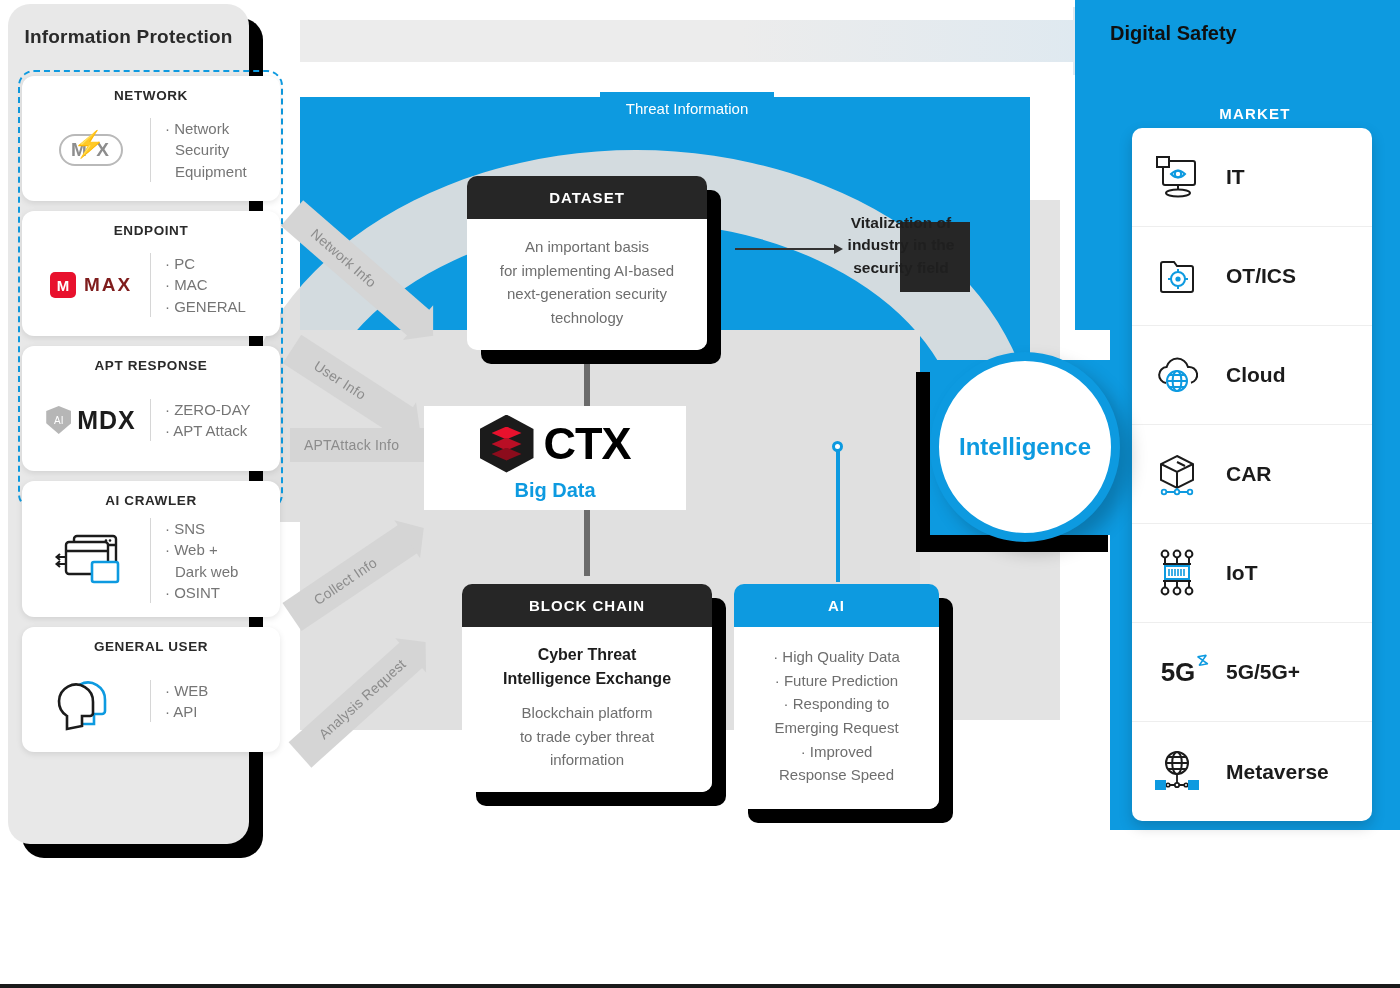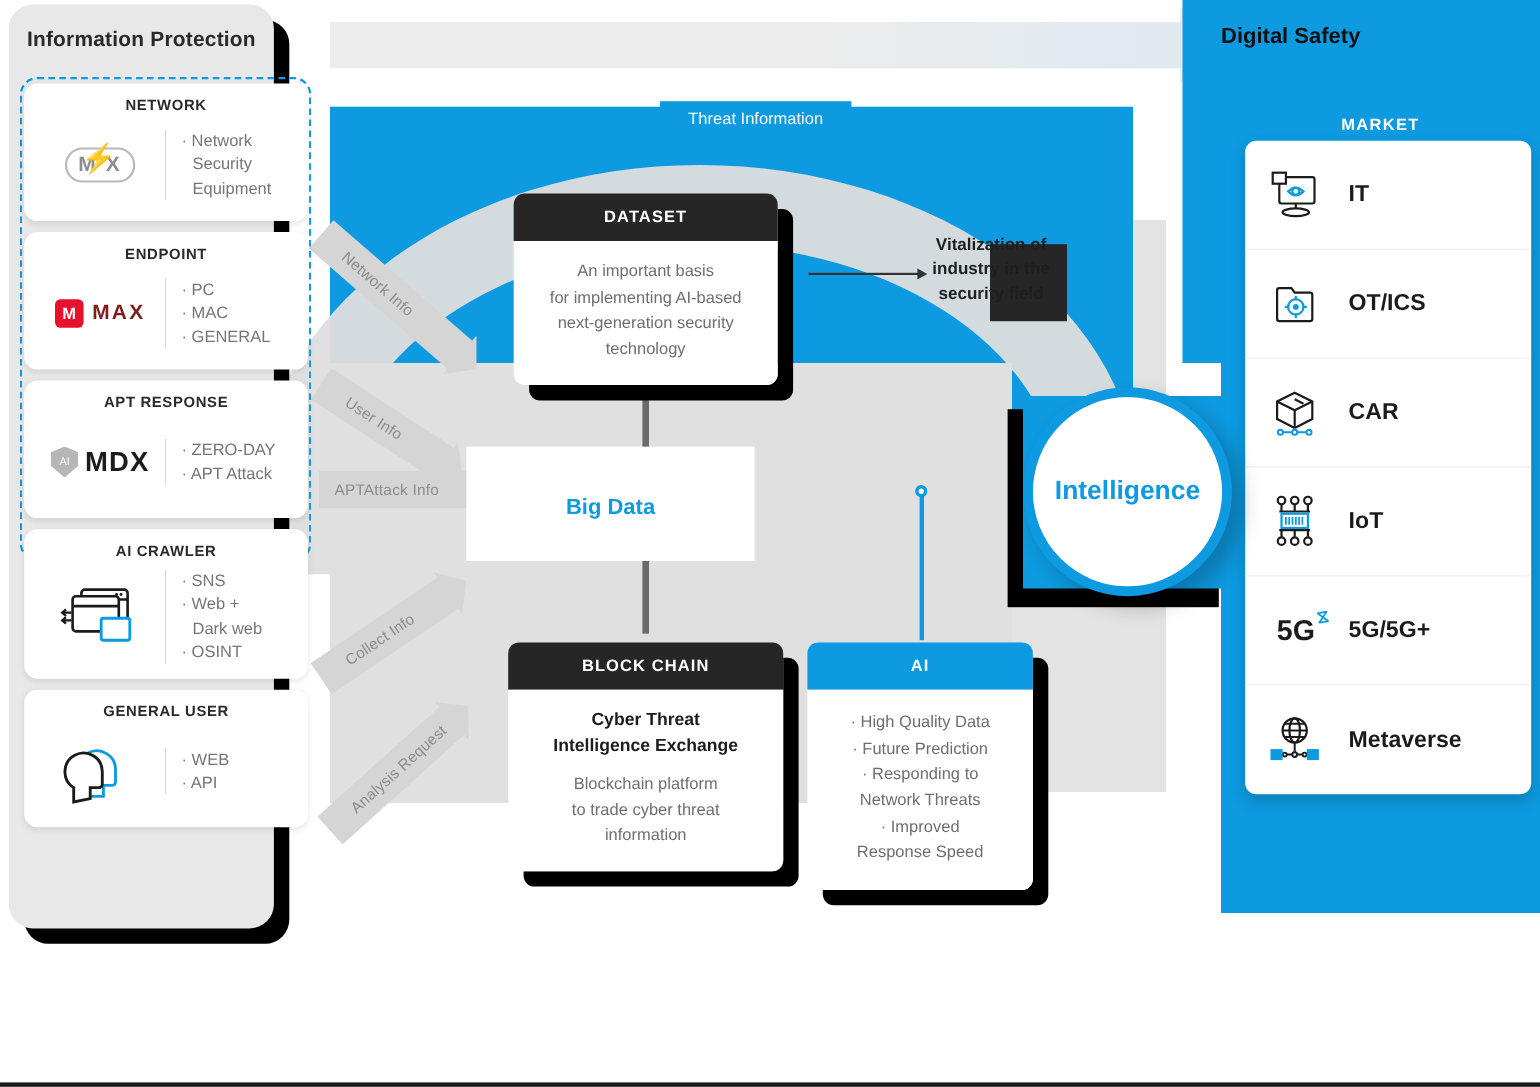--- a/index.html
+++ b/index.html
@@ -172,21 +172,21 @@
      display:flex; align-items:center; justify-content:center;
      color:#0d9ae0; font-size:24px; font-weight:bold;
      box-shadow:10px 10px 18px rgba(0,0,0,.22); z-index:20; }
 
   
   #right-panel { position:absolute; left:1110px; top:0px; width:290px; height:830px;
      background:#0d9ae0; }
   #right-title { text-align:left; color:#101010; font-size:20px; font-weight:bold; padding-top:22px; }
   #market-label { text-align:center; color:#fff; font-size:15px; font-weight:bold;
      letter-spacing:1.2px; padding-top:60px; }
-  #market-card { position:absolute; left:22px; top:128px; width:260px;
+  #market-card { position:absolute; left:22px; top:128px; width:240px;
      background:#fff; border-radius:10px; box-shadow:0 6px 14px rgba(0,0,0,.18); overflow:hidden; }
   .mk-row { display:flex; align-items:center; height:99px; padding:0 18px;
      border-bottom:1px solid #eee; gap:20px; }
   .mk-row:last-child { border-bottom:none; }
   .mk-icon { width:56px; display:flex; align-items:center; justify-content:center; }
   .mk-label { font-size:21px; font-weight:bold; color:#1b1b1b; }
   .mk-5g { font-size:26px; font-weight:bold; color:#1b1b1b; position:relative; }
   .mk-5g .w { position:absolute; right:-13px; top:-6px; color:#0d9ae0; font-size:16px;
       transform:rotate(-10deg); }
 </style>
@@ -333,20 +333,28 @@
     <div class="hdr hdr-dark">DATASET</div>
     <div class="bdy">
       <div>An important basis</div>
       <div>for implementing AI-based</div>
       <div>next-generation security</div>
       <div>technology</div>
     </div>
   </div>
 
   <div id="ctx-box">
+    <div id="ctx-row">
+      <div id="ctx-mark">
+        <span class="d1"></span>
+          <span class="d2"></span>
+          <span class="d3"></span>
+      </div>
+      <div id="ctx-word">CTX</div>
+    </div>
     <div id="ctx-sub">Big Data</div>
   </div>
 
   <div class="node" id="node-blockchain">
     <div class="hdr hdr-dark">BLOCK CHAIN</div>
     <div class="bdy">
       <div class="strong">
         <div>Cyber Threat</div>
         <div>Intelligence Exchange</div>
       </div>
@@ -355,21 +363,21 @@
       <div>information</div>
     </div>
   </div>
 
   <div class="node" id="node-ai">
     <div class="hdr hdr-blue">AI</div>
     <div class="bdy">
       <div>· High Quality Data</div>
       <div>· Future Prediction</div>
       <div>· Responding to</div>
-      <div>Network Threats</div>
+      <div>Emerging Request</div>
       <div>· Improved</div>
       <div>Response Speed</div>
     </div>
   </div>
 
   <div id="vital">
     <div>Vitalization of</div>
     <div>industry in the</div>
     <div>security field</div>
   </div>
@@ -401,20 +409,31 @@
           <svg width="50" height="48" viewBox="0 0 50 48" fill="none">
             <path d="M8 14 v24 a2 2 0 002 2 h28 a2 2 0 002-2 V16 a2 2 0 00-2-2 H24 l-3-4 H10 a2 2 0 00-2 2z" stroke="#1b1b1b" stroke-width="2" fill="none"></path>
             <circle cx="25" cy="27" r="7" stroke="#0d9ae0" stroke-width="2"></circle>
             <circle cx="25" cy="27" r="2.6" fill="#0d9ae0"></circle>
             <path d="M25 17 v4 M25 33 v4 M15 27 h4 M31 27 h4" stroke="#0d9ae0" stroke-width="2"></path>
           </svg>
         </div>
         <div class="mk-label">OT/ICS</div>
       </div>
 
+      <div class="mk-row">
+        <div class="mk-icon">
+          <svg width="52" height="44" viewBox="0 0 52 44" fill="none">
+            <path d="M14 30 a8 8 0 01.6-15.9 A11 11 0 0136 14 a8 8 0 013 15.7" stroke="#1b1b1b" stroke-width="2" fill="none"></path>
+            <circle cx="25" cy="28" r="10" stroke="#0d9ae0" stroke-width="2"></circle>
+            <ellipse cx="25" cy="28" rx="4.4" ry="10" stroke="#0d9ae0" stroke-width="2"></ellipse>
+            <path d="M15 28 h20 M16.5 22 h17 M16.5 34 h17" stroke="#0d9ae0" stroke-width="1.8"></path>
+          </svg>
+        </div>
+        <div class="mk-label">Cloud</div>
+      </div>
 
       <div class="mk-row">
         <div class="mk-icon">
           <svg width="52" height="48" viewBox="0 0 52 48" fill="none">
             <path d="M25 6 L41 14 L41 30 L25 38 L9 30 L9 14 Z" stroke="#1b1b1b" stroke-width="2" fill="none"></path>
             <path d="M9 14 L25 22 L41 14 M25 22 V38" stroke="#1b1b1b" stroke-width="2"></path>
             <path d="M25 12 L33 16" stroke="#1b1b1b" stroke-width="2"></path>
             <path d="M12 42 h26 M25 38 v4" stroke="#0d9ae0" stroke-width="1.8"></path>
             <circle cx="12" cy="42" r="2.3" stroke="#0d9ae0" stroke-width="1.8" fill="#fff"></circle>
             <circle cx="25" cy="42" r="2.3" stroke="#0d9ae0" stroke-width="1.8" fill="#fff"></circle>

